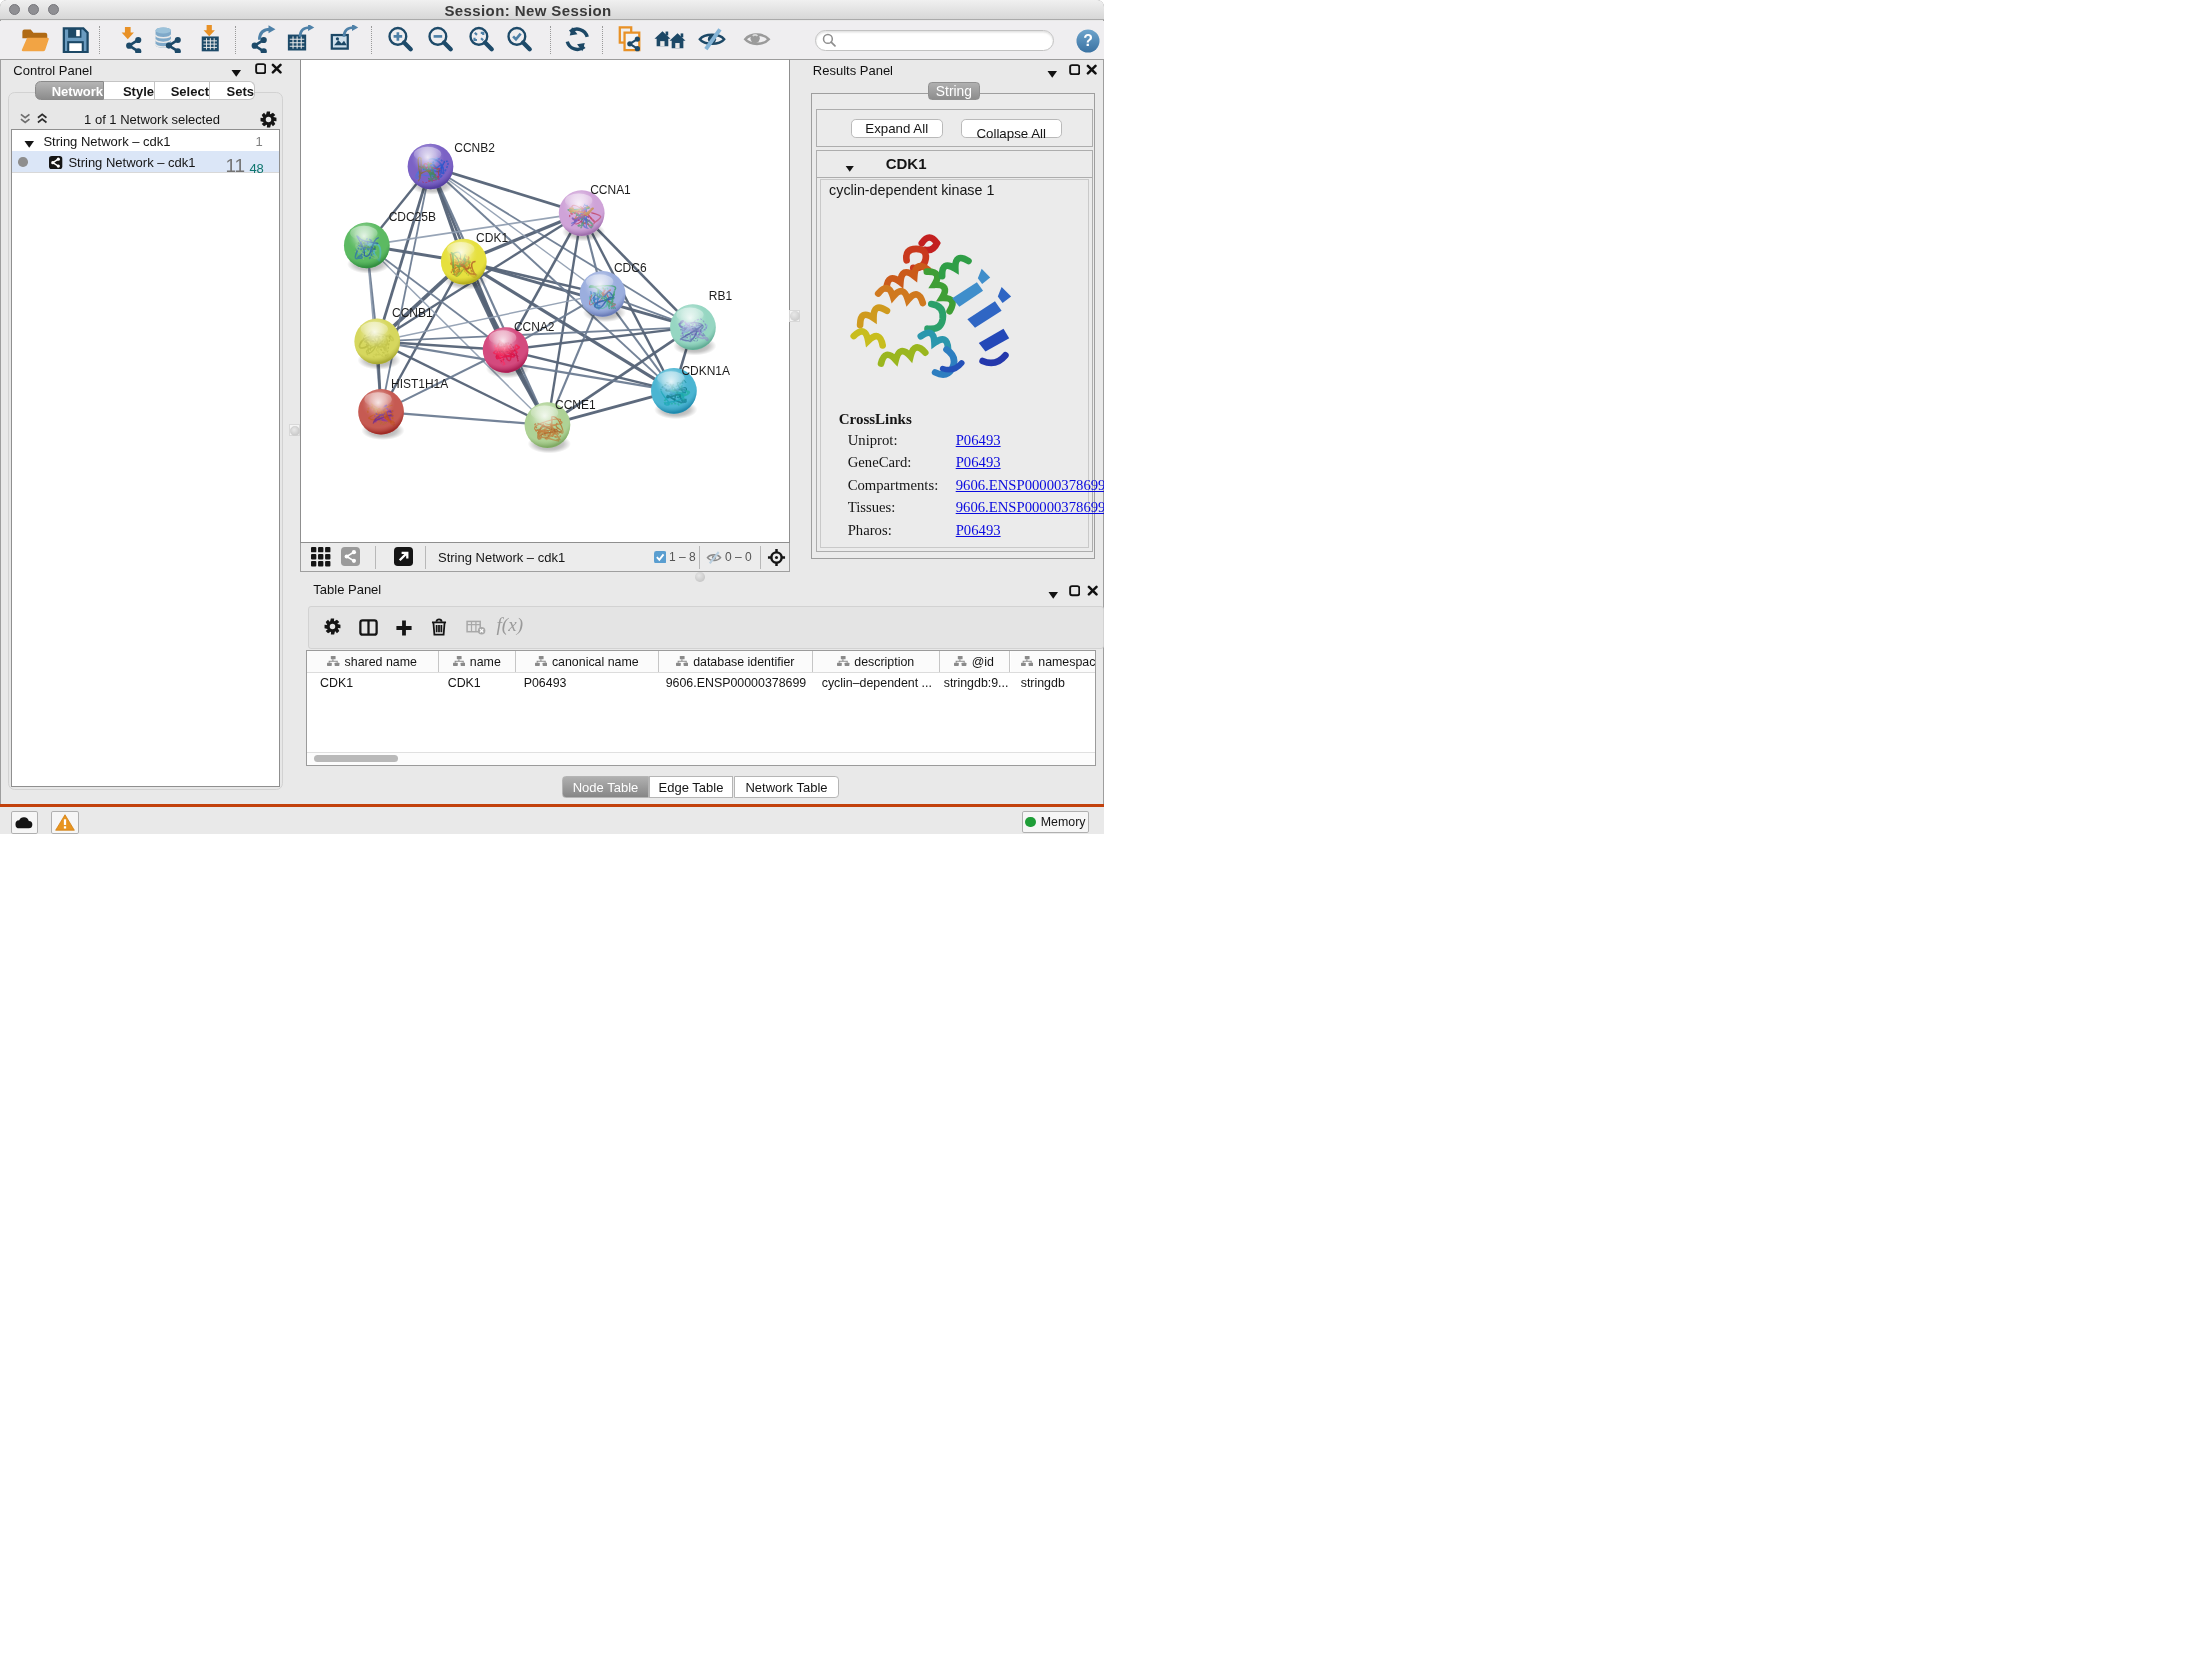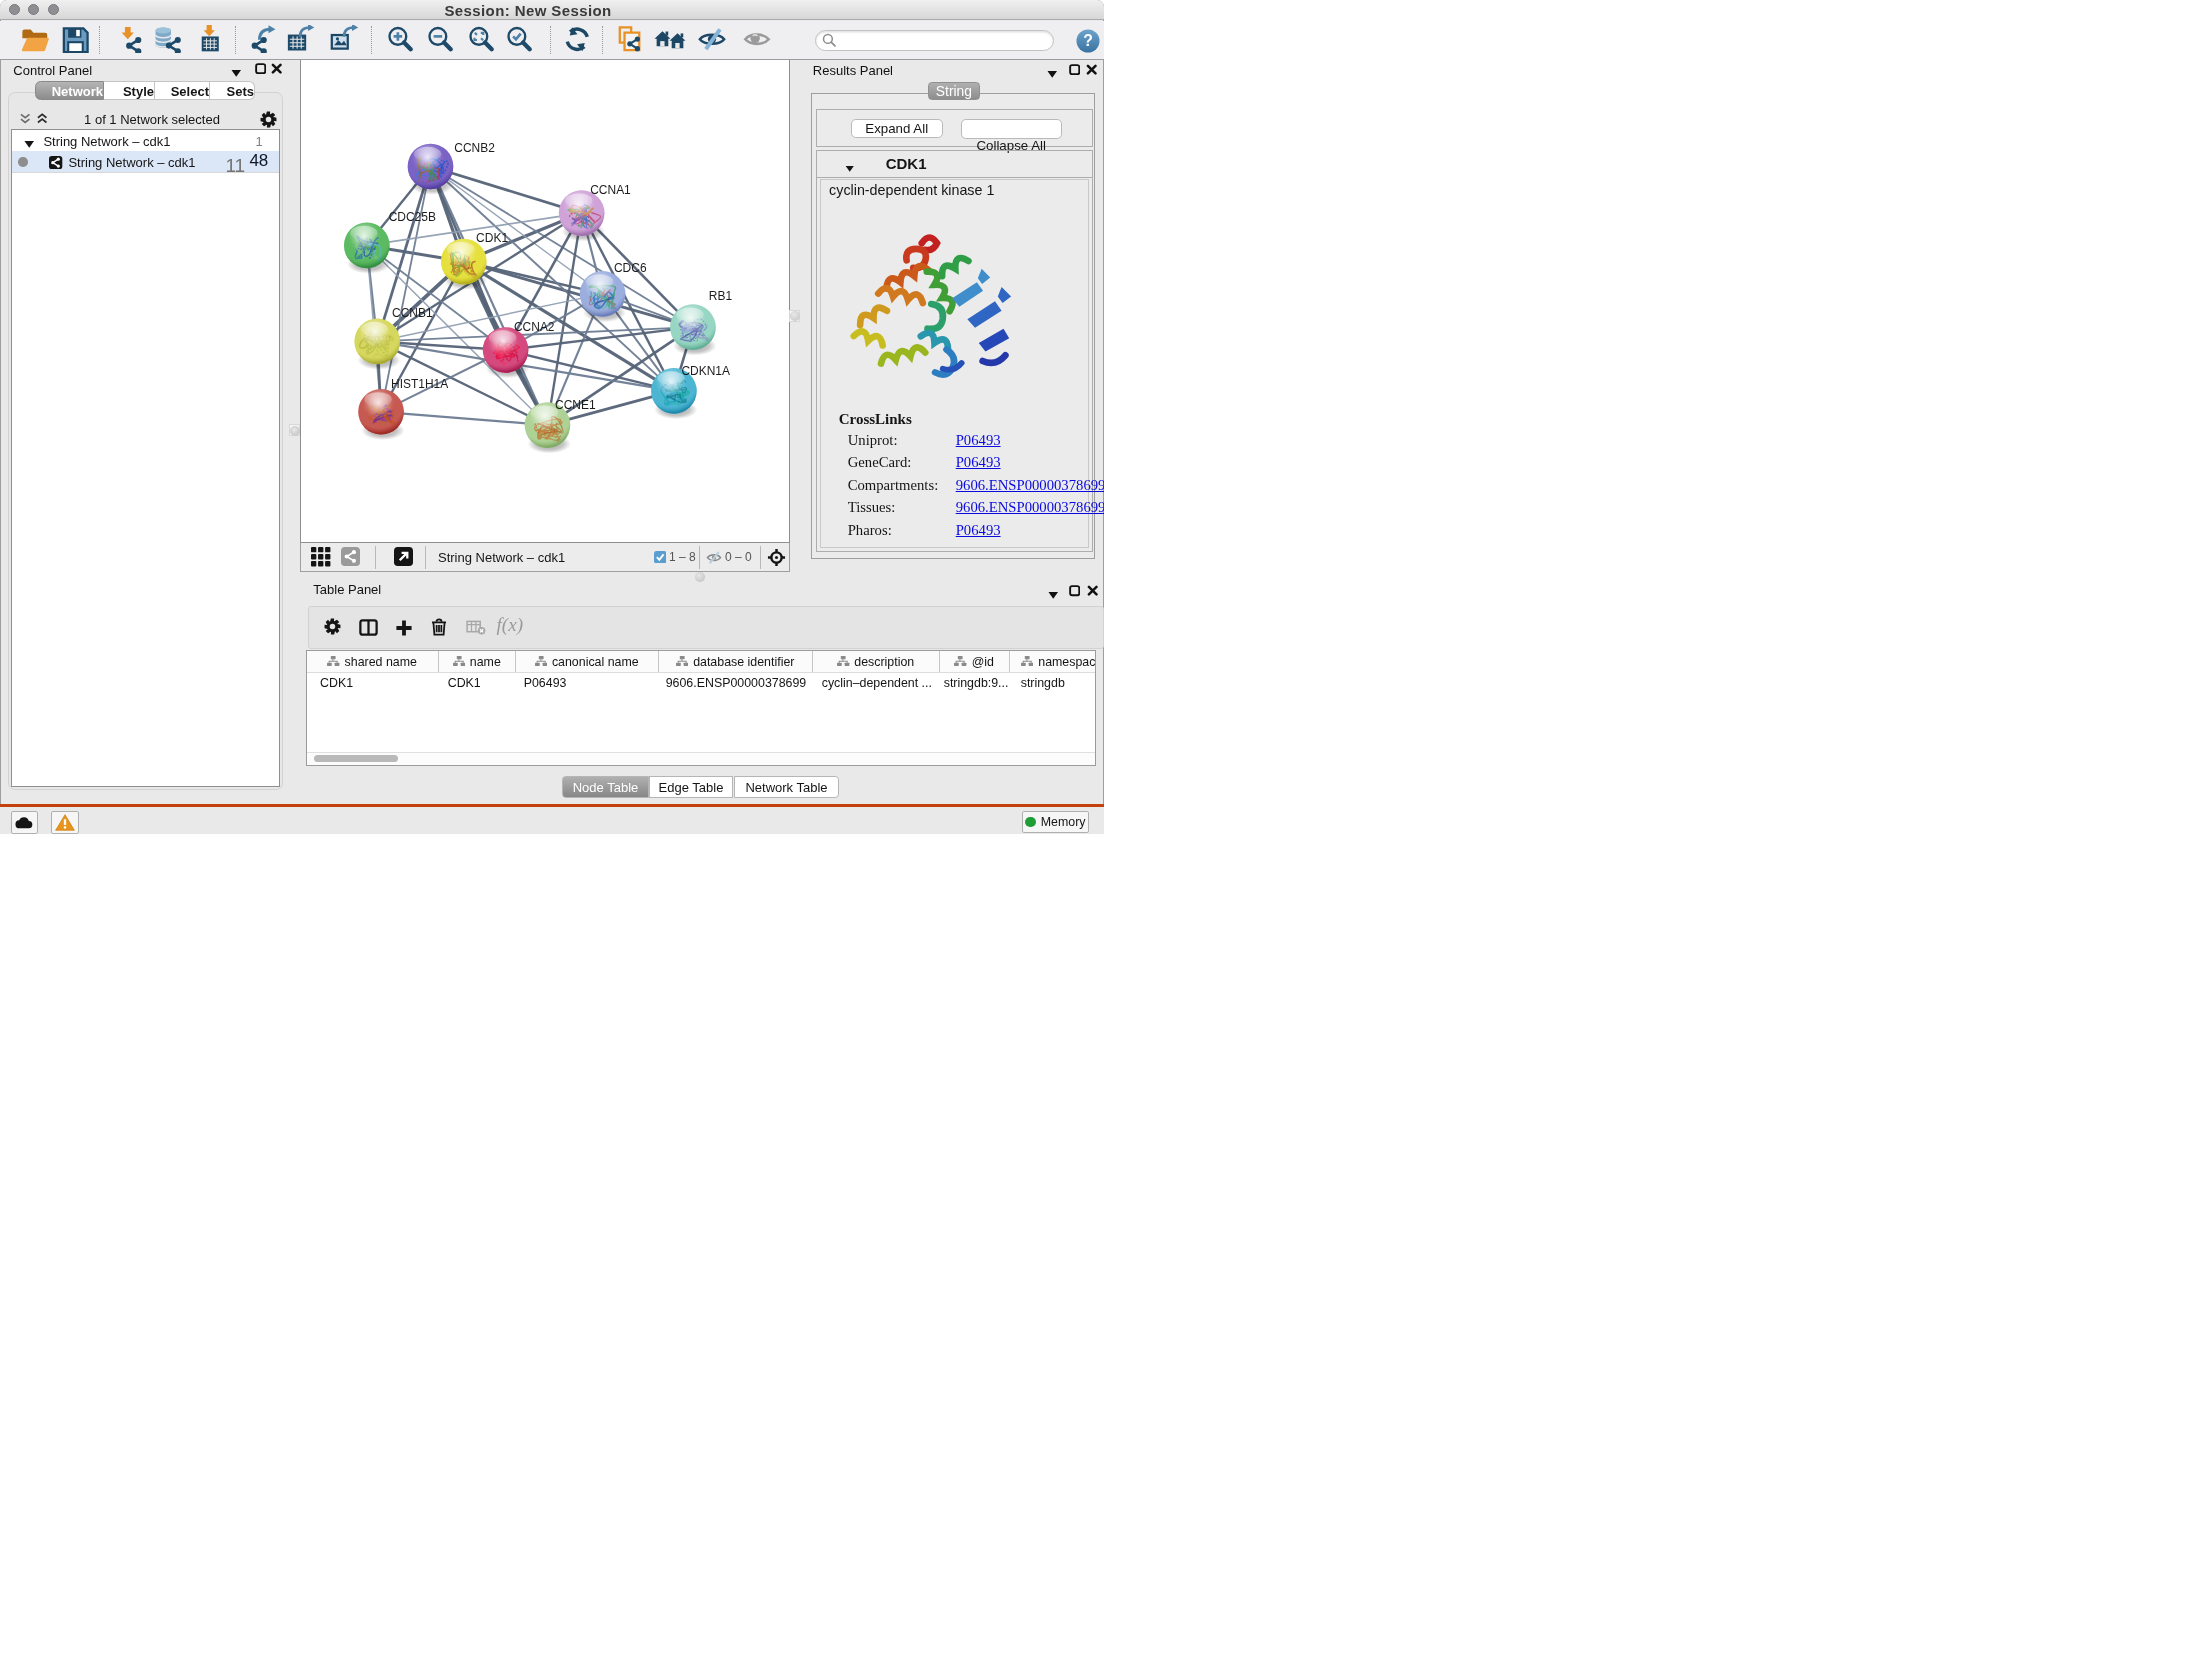--- a/index.html
+++ b/index.html
@@ -258,21 +258,21 @@
           <rect width="14" height="14" rx="3" fill="#151515"></rect>
           <g fill="#fff">
             <circle cx="9.8" cy="3.4" r="1.7"></circle>
             <circle cx="4" cy="7" r="1.7"></circle>
             <circle cx="9.8" cy="10.6" r="1.7"></circle>
             <path d="M4 7 L9.8 3.4 M4 7 L9.8 10.6" stroke="#fff" stroke-width="1.5"></path>
           </g>
         </svg></span>
   <span style="position:absolute;left:56px;top:4.3px;font-size:13px">String Network – cdk1</span>
   <span style="position:absolute;left:213px;top:4.3px;font-size:19px;color:#737373">11</span>
-  <span style="position:absolute;left:237px;top:0;font-size:17px;color:#0f172a">48</span>
+  <span style="position:absolute;left:237px;top:10px;font-size:13px;color:#0f766e">48</span>
  </div>
 </div>
 
 <div class="abs" style="left:289px;top:424px;width:10.5px;height:12.4px;background:#f4f4f4;border:1px solid #d8d8d8"></div>
 <div class="abs" style="left:290px;top:426px;width:9.5px;height:9.5px;border-radius:50%;background:radial-gradient(circle at 40% 35%,#e8e8e8,#c2c2c2);border:1px solid #cdcdcd"></div>
 
 <div class="abs canvas">
     <svg width="490" height="483" viewBox="0 0 515 508" style="position:absolute;left:0;top:0;font-size:13px" font-family="'Liberation Sans',sans-serif">
 <defs>
 <radialGradient id="shadow" cx="0.5" cy="0.5" r="0.5">
@@ -718,21 +718,21 @@
  <div class="abs" style="left:260px;top:4.8px"><svg width="11.4" height="11.4" viewBox="0 0 12 12">
         <rect x="1.2" y="1.2" width="9.6" height="9.6" rx="2" fill="none" stroke="#111" stroke-width="2"></rect>
       </svg></div>
  <div class="abs" style="left:277px;top:4.8px"><svg width="11.4" height="11.4" viewBox="0 0 12 12">
         <path d="M2 2 L10 10 M10 2 L2 10" stroke="#111" stroke-width="2.6" stroke-linecap="round"></path>
       </svg></div>
  <div class="rbox">
   <div class="stringtab">String</div>
   <div class="expbox">
    <div class="btn" style="left:34px;top:8.6px;width:92px;height:19px;padding-top:1.4px">Expand All</div>
-   <div class="btn" style="left:144px;top:8.6px;width:101px;height:19px;padding-top:18px">Collapse All</div>
+   <div class="btn" style="left:144px;top:8.6px;width:101px;height:19px;padding-top:6px">Collapse All</div>
   </div>
   <div class="cdkbox">
    <div style="position:absolute;left:2.9px;top:27.6px;right:2.9px;bottom:2.9px;border:1px solid #c9c9c9"></div>
         <div class="cdkhead">
     <span style="position:absolute;left:28.5px;top:9.5px"><svg width="9.5" height="5.7" viewBox="0 0 10 7">
               <path d="M0 0 h10 L5 7 Z" fill="#151515"></path>
             </svg></span>
     <span style="position:absolute;left:69px;top:3.8px;font-size:15px;font-weight:bold">CDK1</span>
    </div>
    <div style="position:absolute;left:12.4px;top:31px;font-size:14.3px">cyclin-dependent kinase 1</div>

